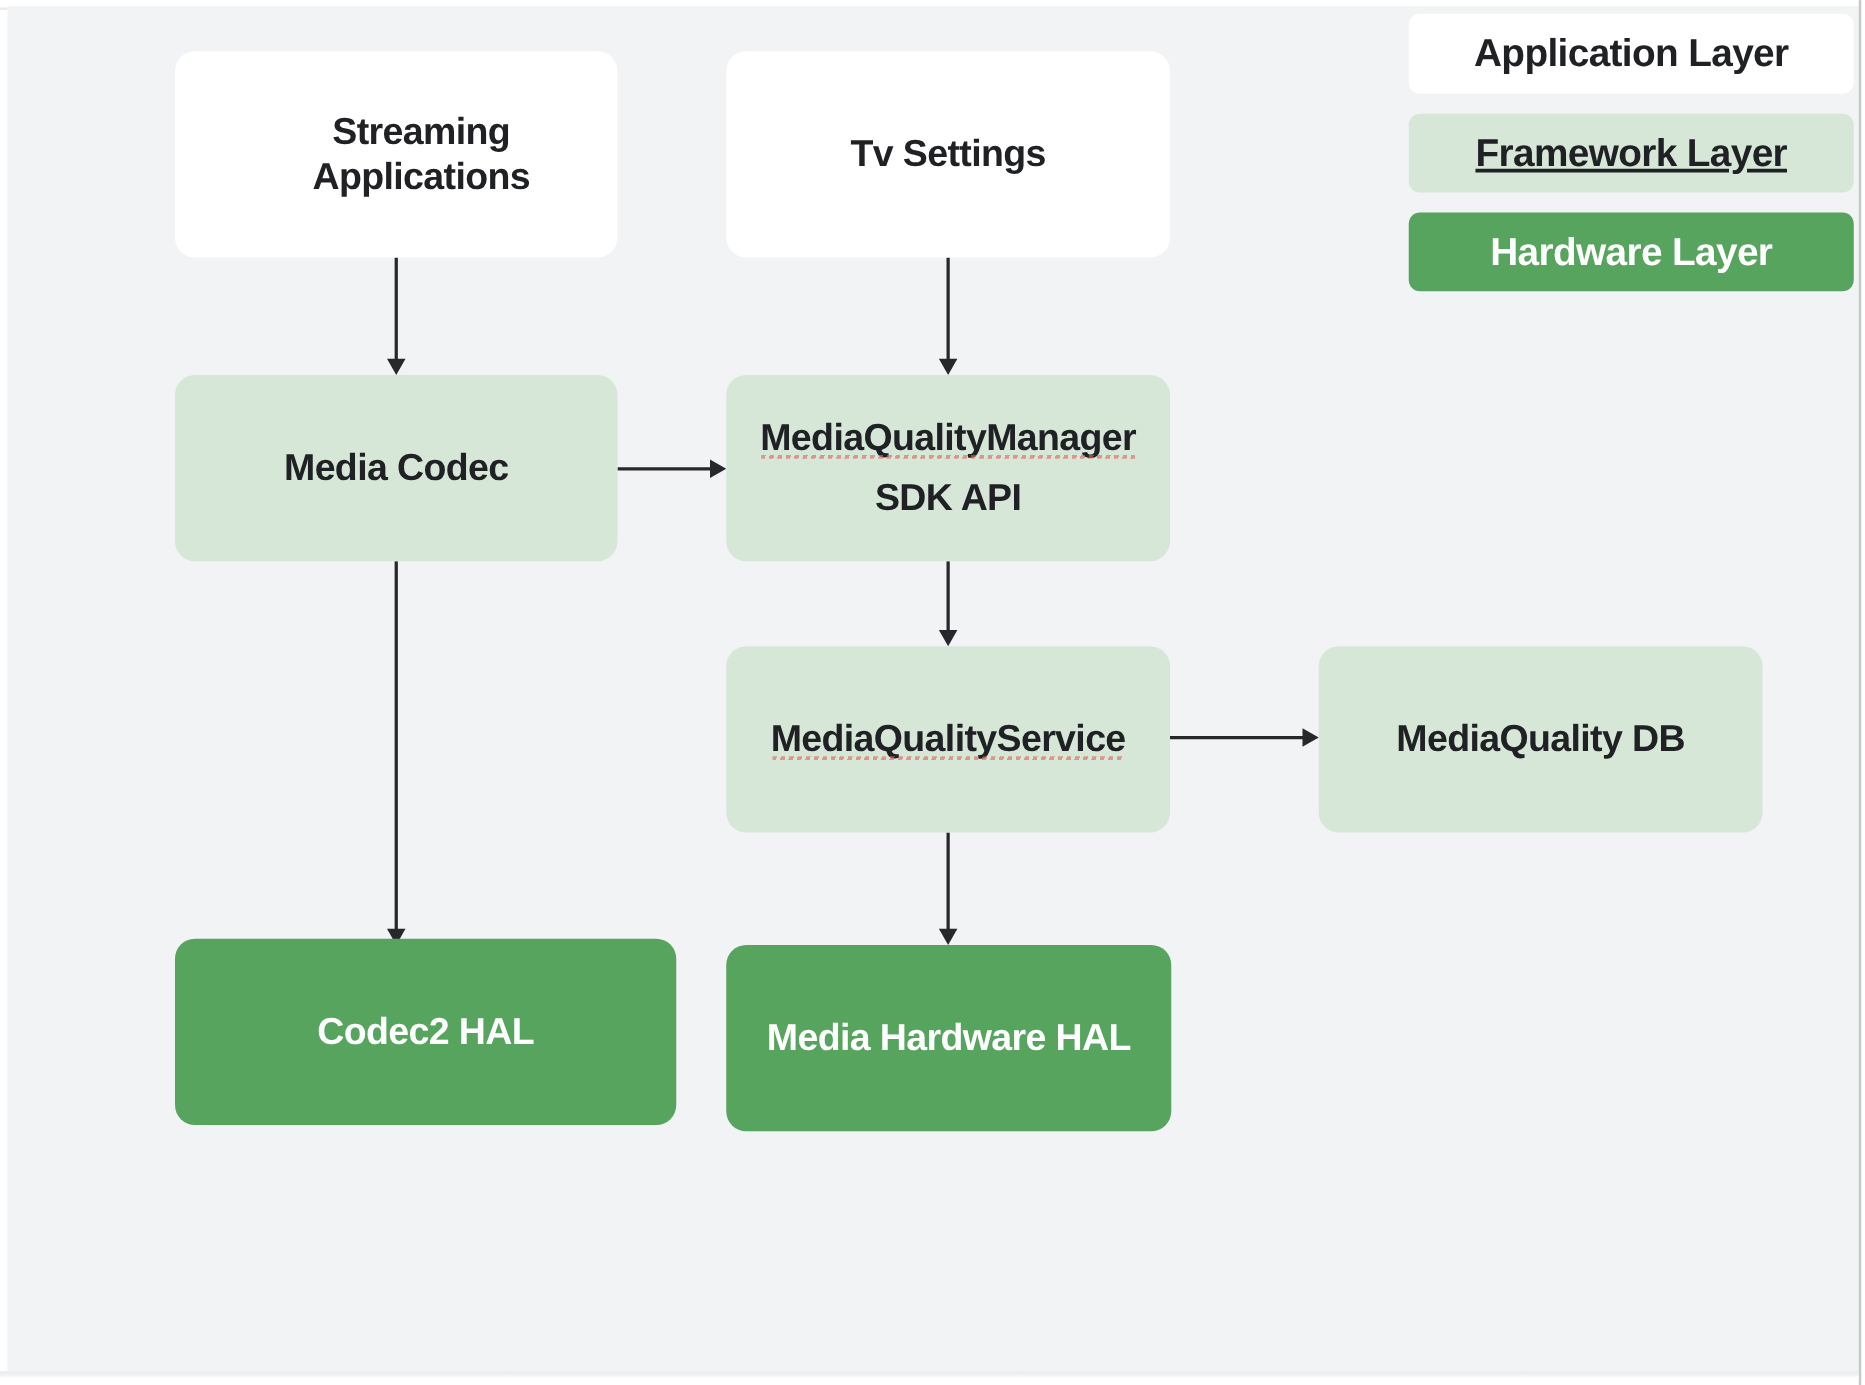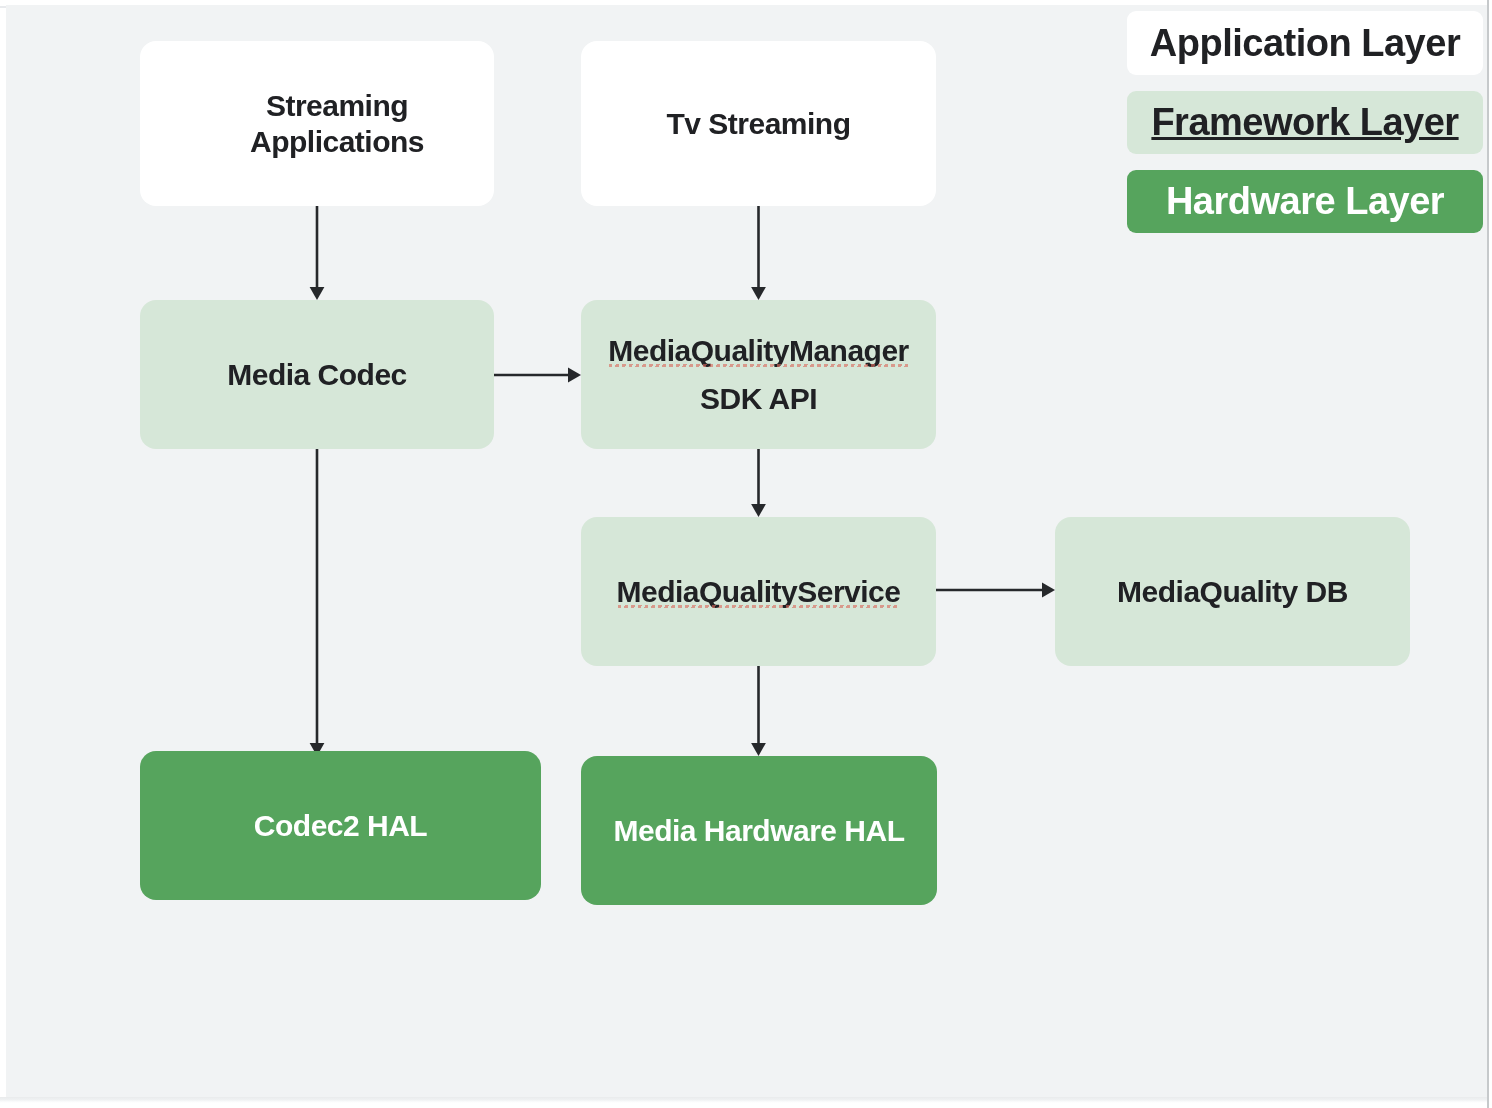--- a/index.html
+++ b/index.html
@@ -60,21 +60,21 @@
   .node-codec     { left: 134px; top: 295px; width: 354px; height: 149px; }
   .node-mqm       { left: 575px; top: 295px; width: 355px; height: 149px; gap: 12px; }
   .node-mqs       { left: 575px; top: 512px; width: 355px; height: 149px; }
   .node-db        { left: 1049px; top: 512px; width: 355px; height: 149px; }
   .node-codec2    { left: 134px; top: 746px; width: 401px; height: 149px; }
   .node-mqhal     { left: 575px; top: 751px; width: 356px; height: 149px; }
 
   .legend-item {
     position: absolute; left: 1121px; width: 356px; height: 63px;
     display: flex; align-items: center; justify-content: center;
-    font-weight: bold; font-size: 38px; letter-spacing: -0.5px;
+    font-weight: bold; font-size: 31px; letter-spacing: -0.5px;
     color: var(--text-dark);
     border-radius: 9px;
   }
   .legend-app { top: 6px; height: 64px; background: var(--node-white); }
   .legend-fw  { top: 86px; background: var(--node-light-green); text-decoration: underline; }
   .legend-hw  { top: 165px; background: var(--node-dark-green); color: var(--text-light); }
 
   .line { display: block; }
   .misspelled { position: relative; display: inline-block; }
   .misspelled::after {
@@ -124,21 +124,21 @@
         <polygon class="arrow-head" points="758.5,756 751.1,743 765.9,743"></polygon>
       </g>
     </svg>
 
     <div class="node white node-streaming">
       <span class="line">Streaming</span>
       <span class="line">Applications</span>
     </div>
 
     <div class="node white node-tv">
-      <span class="line">Tv Streaming</span>
+      <span class="line">Tv Settings</span>
     </div>
 
     <div class="node light-green node-codec">
       <span class="line">Media Codec</span>
     </div>
 
     <div class="node light-green node-mqm">
       <span class="line"><span class="misspelled">MediaQualityManager</span></span>
       <span class="line">SDK API</span>
     </div>

